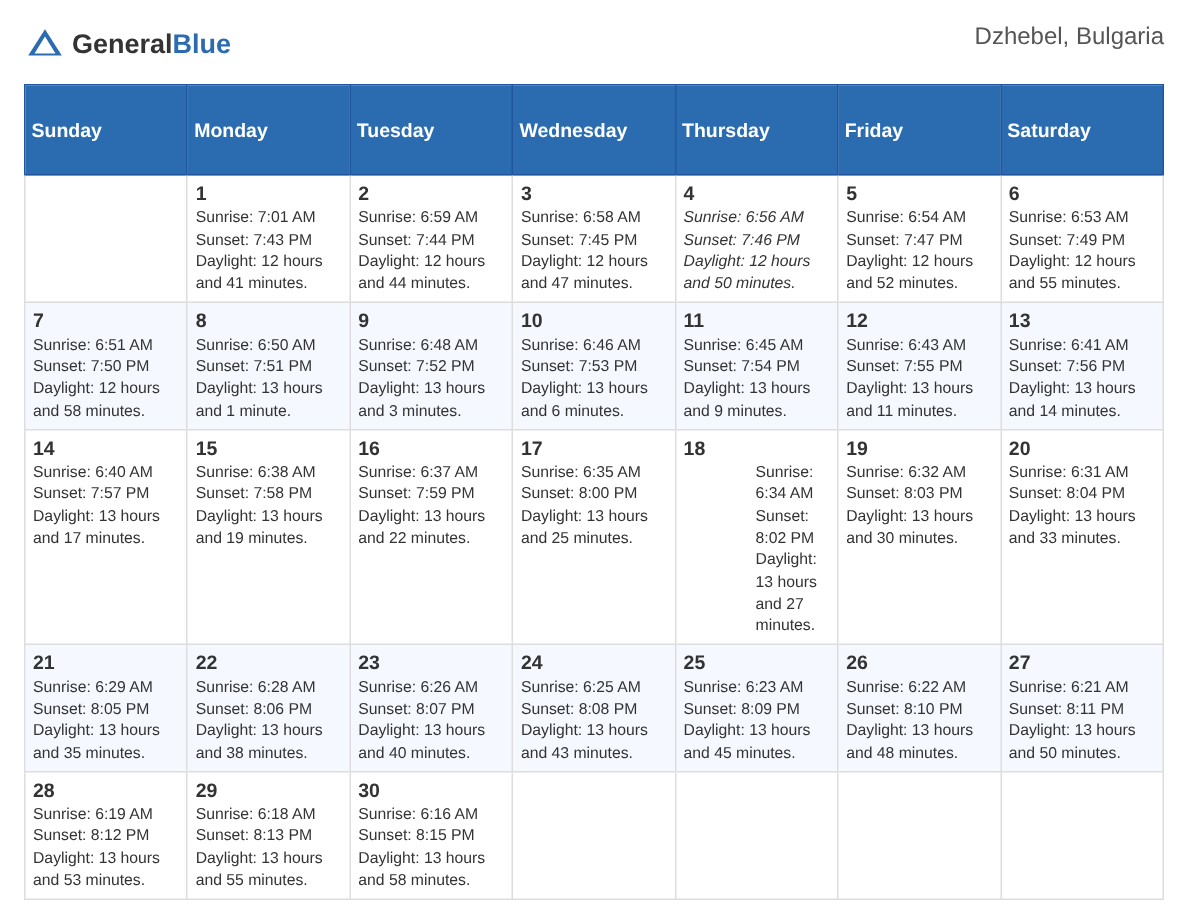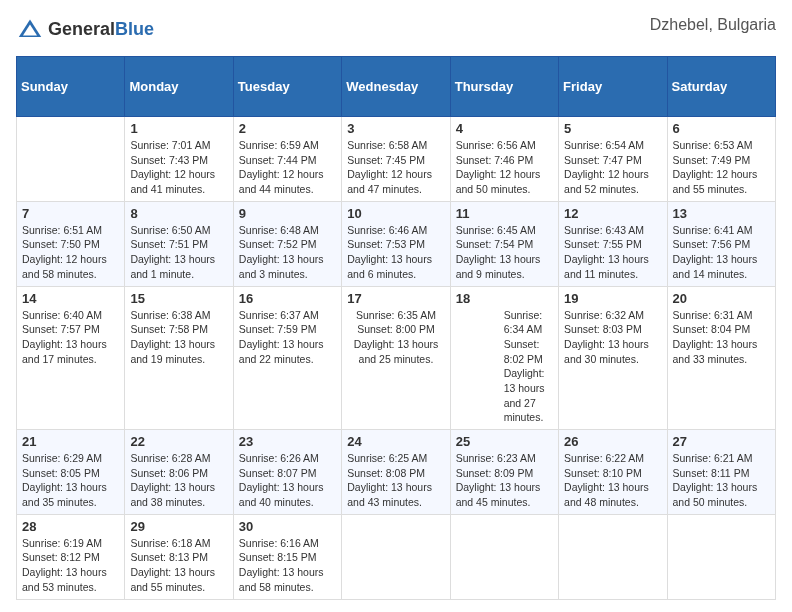--- a/index.html
+++ b/index.html
@@ -141,21 +141,21 @@
 Daylight: 12 hours and 44 minutes.</div>
         </td>
         <td>
           <span class="day-number">3</span>
           <div class="cell-info" style="white-space: pre-line;">Sunrise: 6:58 AM
 Sunset: 7:45 PM
 Daylight: 12 hours and 47 minutes.</div>
         </td>
         <td>
           <span class="day-number">4</span>
-          <div class="cell-info" style="white-space: pre-line;">Sunrise: 6:56 AM
+          <div class="cell-info" style="white-space: pre-line; font-style: italic;">Sunrise: 6:56 AM
 Sunset: 7:46 PM
 Daylight: 12 hours and 50 minutes.</div>
         </td>
         <td>
           <span class="day-number">5</span>
           <div class="cell-info" style="white-space: pre-line;">Sunrise: 6:54 AM
 Sunset: 7:47 PM
 Daylight: 12 hours and 52 minutes.</div>
         </td>
         <td>
@@ -223,21 +223,21 @@
 Daylight: 13 hours and 19 minutes.</div>
         </td>
         <td>
           <span class="day-number">16</span>
           <div class="cell-info" style="white-space: pre-line;">Sunrise: 6:37 AM
 Sunset: 7:59 PM
 Daylight: 13 hours and 22 minutes.</div>
         </td>
         <td>
           <span class="day-number">17</span>
-          <div class="cell-info" style="white-space: pre-line; text-align: center;">Sunrise: 6:35 AM
+          <div class="cell-info" style="white-space: pre-line;">Sunrise: 6:35 AM
 Sunset: 8:00 PM
 Daylight: 13 hours and 25 minutes.</div>
         </td>
         <td>
           <span class="day-number">18</span>
           <div class="cell-info" style="white-space: pre-line; margin-left: 48px;">Sunrise: 6:34 AM
 Sunset: 8:02 PM
 Daylight: 13 hours and 27 minutes.</div>
         </td>
         <td>

